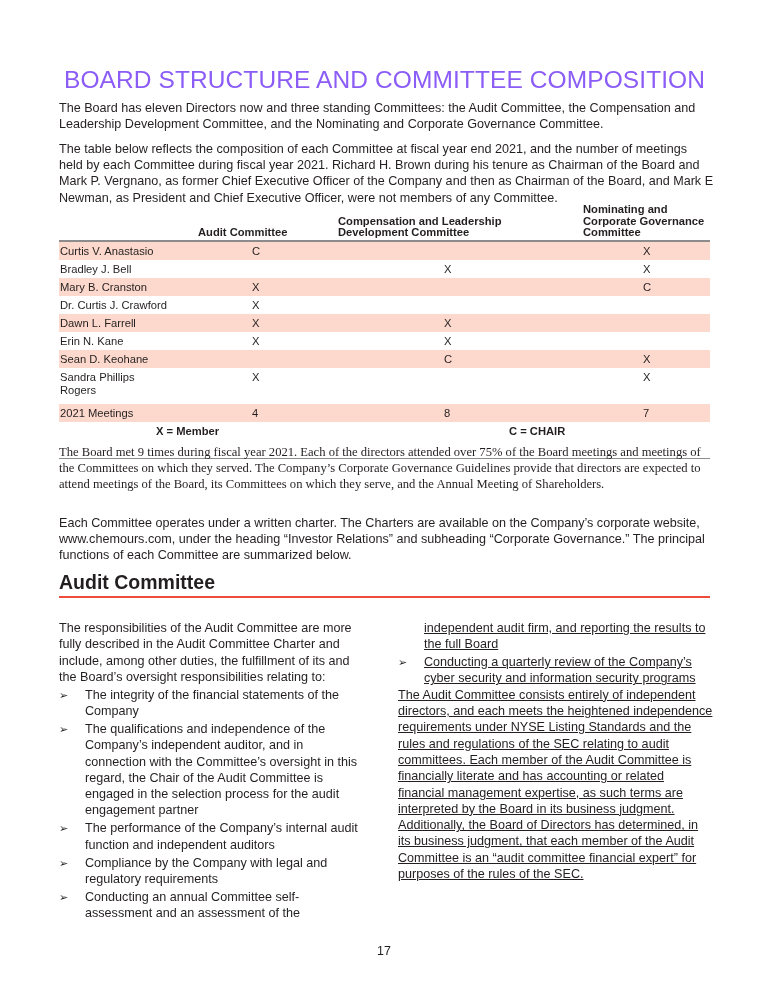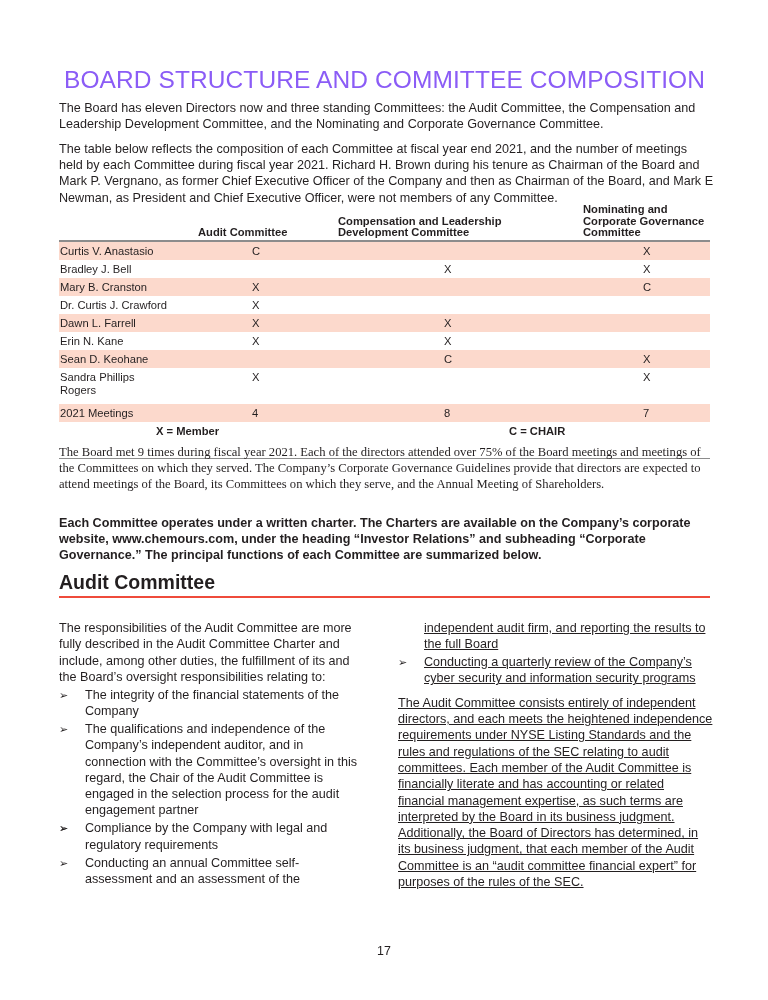--- a/index.html
+++ b/index.html
@@ -47,38 +47,38 @@
   .c-comp { left: 385px; }
   .c-nom { left: 584px; }
   .legend {
     position: relative; height: 37px; border-bottom: 1.5px solid #8c8c8c;
     font-size: 11.2px; font-weight: bold; line-height: 19px;
   }
   .legend .lg-x { position: absolute; left: 97px; }
   .legend .lg-c { position: absolute; left: 450px; }
 
   .p3 { top: 444px; font-family: Liberation Serif, serif; }
-  .p4 { top: 515px; font-weight: bold; }
+  .p4 { top: 515px; }
 
   .h2 {
     position: absolute; left: 0; top: 571px; width: 651px;
     font-size: 19.5px; font-weight: bold; color: #231f20;
     padding-bottom: 2px;
     border-bottom: 2px solid #ef4b3b;
   }
 
   .col { position: absolute; top: 620px; font-size: 12.6px; line-height: 16.3px; }
   .col-left { left: 0; width: 300px; }
   .col-right { left: 339px; width: 315px; text-decoration: underline; }
   .col p { margin-bottom: 0; }
   .bullets { list-style: none; }
   .bullets li { position: relative; padding-left: 26px; margin-top: 1.6px; }
   .bullets li .arrow { position: absolute; left: 0; top: 0; font-size: 11px; }
   .cont { padding-left: 26px; }
-  .col-right .para-b { margin-top: 8px; }
+  .col-right .para-b { }
 
   .pagenum {
     position: absolute; top: 944px; left: 0; width: 768px;
     text-align: center; font-size: 12.4px;
   }
 </style>
 </head>
 <body>
 
 <div class="page">
@@ -176,20 +176,21 @@
       <li>
         <span class="arrow">➢</span>
         <span>The integrity of the financial statements of the Company</span>
       </li>
       <li>
         <span class="arrow">➢</span>
         <span>The qualifications and independence of the Company’s independent auditor, and in connection with the Committee’s oversight in this regard, the Chair of the Audit Committee is engaged in the selection process for the audit engagement partner</span>
       </li>
       <li>
         <span class="arrow">➢</span>
+        <span>The performance of the Company’s internal audit function and independent auditors</span>
       </li>
       <li>
         <span class="arrow">➢</span>
         <span>Compliance by the Company with legal and regulatory requirements</span>
       </li>
       <li>
         <span class="arrow">➢</span>
         <span>Conducting an annual Committee self-assessment and an assessment of the</span>
       </li>
     </ul>

